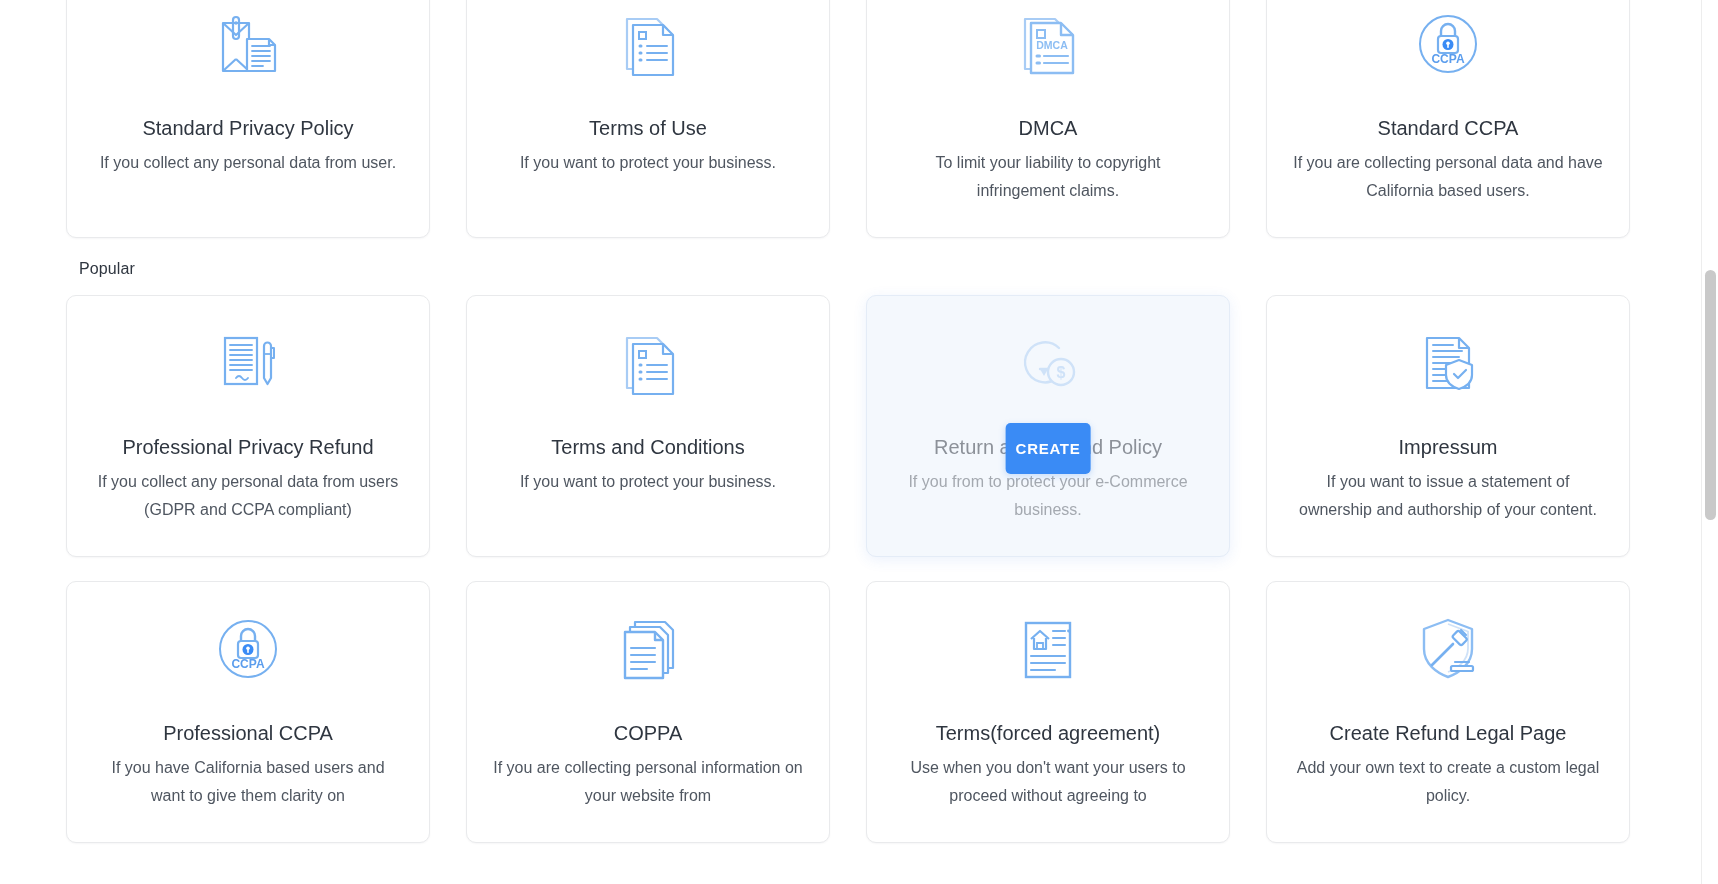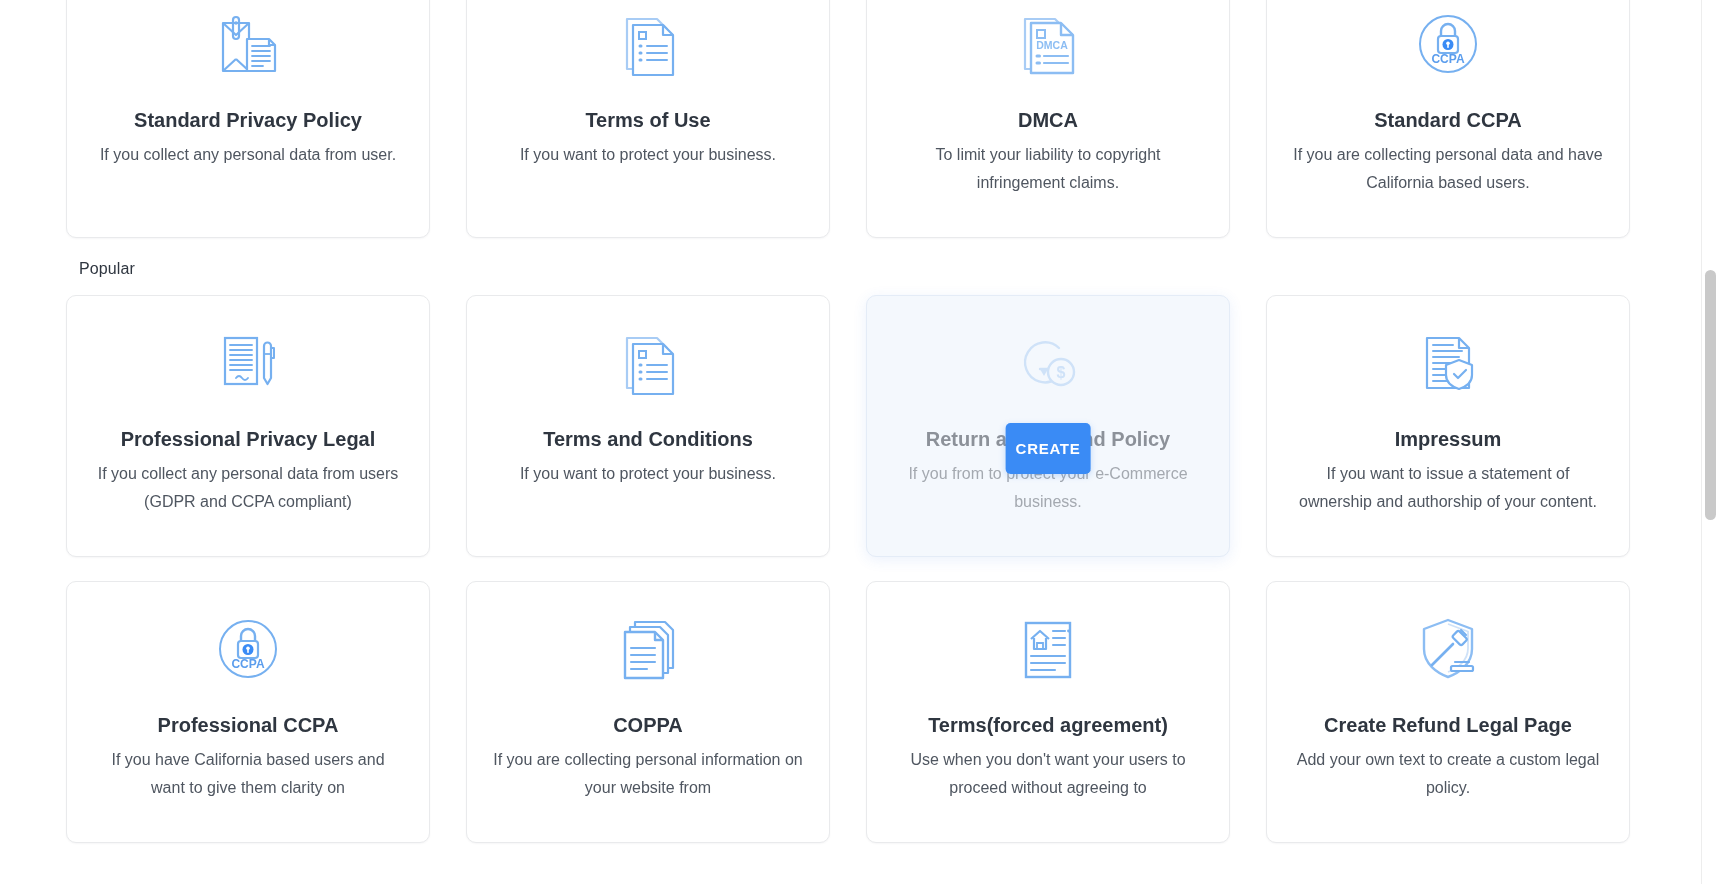--- a/index.html
+++ b/index.html
@@ -75,23 +75,23 @@
   .card-icon {
     height: 82px;
     width: 100%;
     display: flex;
     align-items: center;
     justify-content: center;
     margin-top: 4px;
   }
   .card-icon svg { display: block; }
   .card-title {
-    margin-top: 22px;
+    margin-top: 30px;
     font-size: 20px;
-    font-weight: bold;
+    font-weight: normal;
     color: #2f3640;
     text-align: center;
     line-height: 26px;
   }
   .card.active .card-title { color: #8c9199; }
   .card-desc {
     margin-top: 8px;
     font-size: 16px;
     color: #4f5660;
     text-align: center;
@@ -208,21 +208,21 @@
         <div class="card-icon">
           <svg width="78" height="78" viewBox="0 0 78 78" fill="none">
             <rect x="16" y="14" width="32" height="46" stroke="#76b0f0" stroke-width="2.2"></rect>
             <path d="M21 21 H43 M21 26 H43 M21 31 H43 M21 36 H43 M21 41 H43 M21 46 H43" stroke="#76b0f0" stroke-width="1.9" stroke-linecap="round"></path>
             <path d="M27 54 q3 -4 6 0 t6 0" stroke="#76b0f0" stroke-width="1.9" fill="none" stroke-linecap="round"></path>
             <path d="M55 22 a3.5 3.5 0 0 1 7 0 V54 l-3.5 6 L55 54 Z" fill="#fff" stroke="#76b0f0" stroke-width="2.2" stroke-linejoin="round"></path>
             <path d="M55 30 H62" stroke="#76b0f0" stroke-width="1.8"></path>
             <path d="M62 24 h3 v10 h-3" stroke="#76b0f0" stroke-width="2" fill="none" stroke-linejoin="round"></path>
           </svg>
         </div>
-        <div class="card-title">Professional Privacy Legal</div>
+        <div class="card-title">Professional Privacy Refund</div>
         <div class="card-desc">If you collect any personal data from users (GDPR and CCPA compliant)</div>
       </div>
 
       <div class="card">
         <div class="card-icon">
           <svg width="78" height="78" viewBox="0 0 78 78" fill="none">
             <path d="M18 14 H48 L58 24 V64 H18 Z" stroke="#a8ccf5" stroke-width="2.2" stroke-linejoin="round"></path>
             <path d="M24 20 H54 L64 30 V70 H24 Z" fill="#fff" stroke="#76b0f0" stroke-width="2.2" stroke-linejoin="round"></path>
             <path d="M54 20 V30 H64" stroke="#76b0f0" stroke-width="2.2" stroke-linejoin="round"></path>
             <rect x="30" y="27" width="7" height="7" stroke="#76b0f0" stroke-width="2"></rect>

